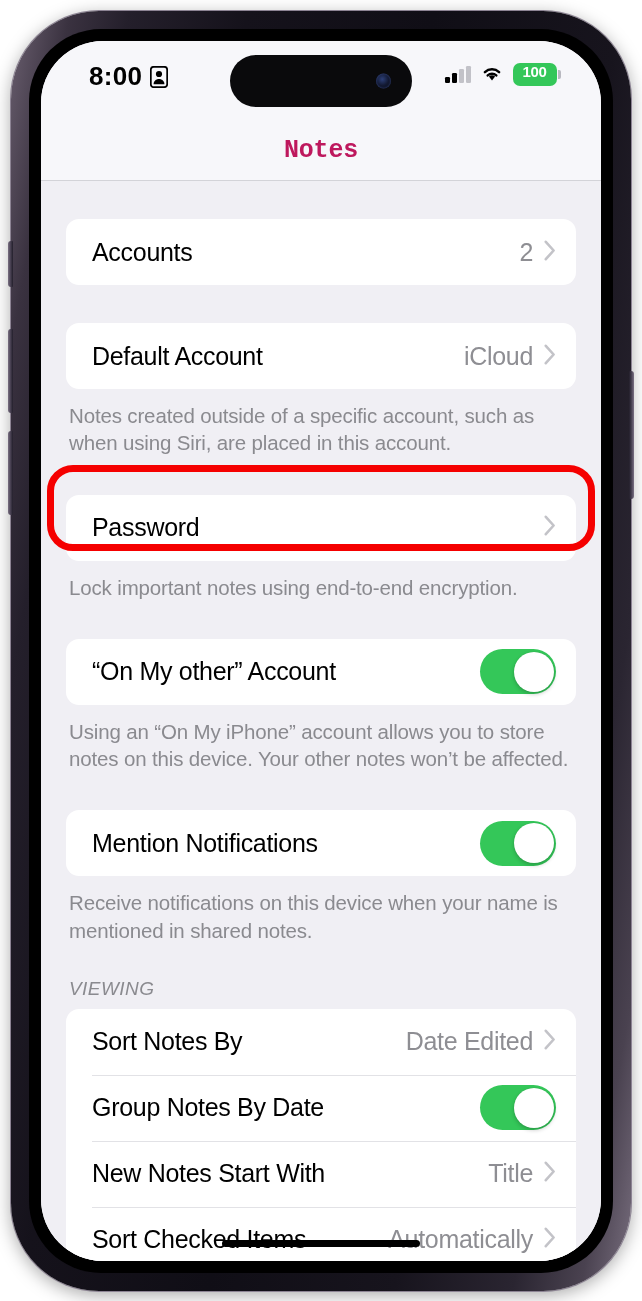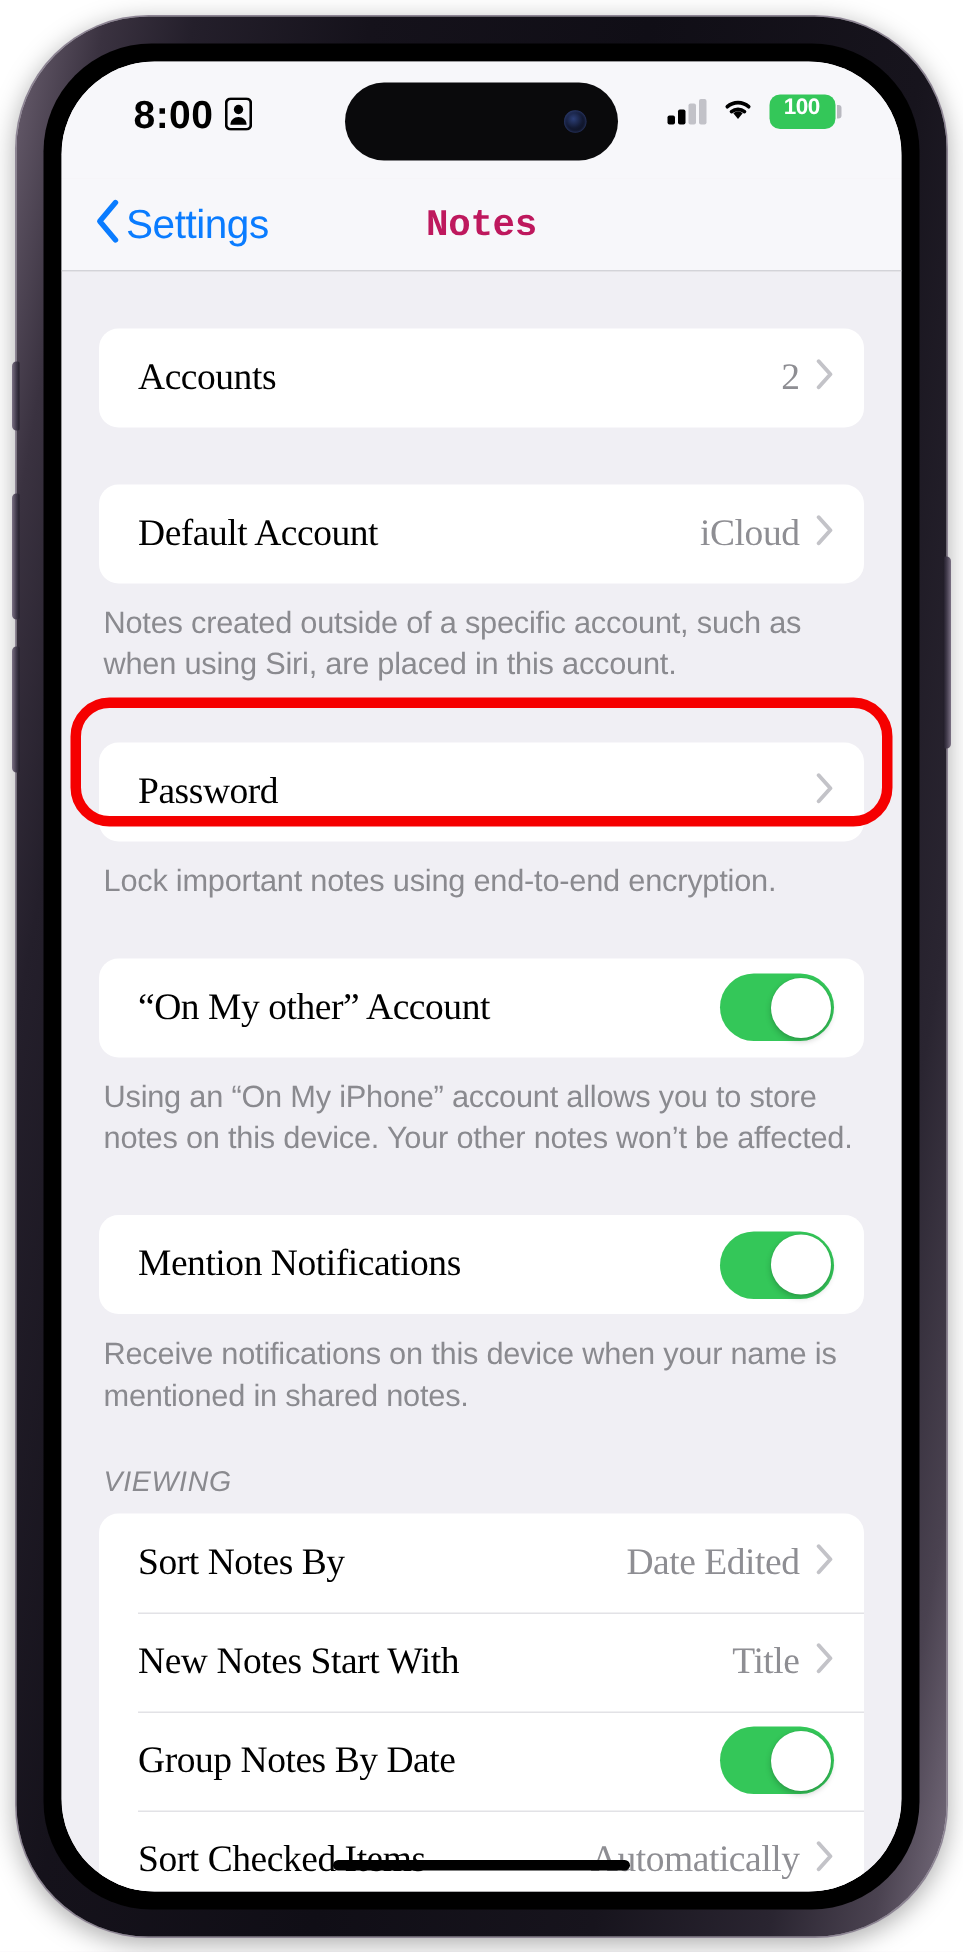--- a/index.html
+++ b/index.html
@@ -98,21 +98,21 @@
   #content {
     position:absolute; left:0; top:140px; width:100%; bottom:0;
     background:#f0eff4; overflow:hidden;
   }
 
   .group { margin:0 25px; background:#fff; border-radius:13px; overflow:hidden; }
   .gap-lg { height:38px; }
 
   .row {
     position:relative; display:flex; align-items:center;
-    min-height:66px; padding:0 20px 0 26px; cursor:pointer;font-family:Liberation Serif, serif;
+    min-height:66px; padding:0 20px 0 26px; cursor:pointer;
   }
   .row + .row::before {
     content:""; position:absolute; left:26px; right:0; top:0; height:1px;
     background:#e2e2e6;
   }
   .row-label { font-size:25px; color:#000; letter-spacing:-.3px; flex:1; }
   .row-right { display:flex; align-items:center; gap:11px; }
   .row-value { font-size:25px; color:#8e8e93; letter-spacing:-.3px; }
   .chev-icon { display:block; flex:none; }
 
@@ -196,28 +196,20 @@
         <span style="display:flex;align-items:center;">
           <span id="battery-pill">
             <span id="battery-level-text">100</span>
           </span>
           <span id="battery-nub"></span>
         </span>
       </div>
     </div>
 
     <div id="nav-bar">
-      <div id="back-button">
-        <span id="back-chevron-icon">
-          <svg width="17" height="30" viewBox="0 0 17 30">
-            <path d="M14 2.5L3.5 15 14 27.5" fill="none" stroke="#0a7cff" stroke-width="3.6" stroke-linecap="round" stroke-linejoin="round"></path>
-          </svg>
-        </span>
-        <span id="back-label">Settings</span>
-      </div>
       <div id="nav-title">Notes</div>
     </div>
 
     <div id="content">
 
       <div class="gap-lg"></div>
 
       <div class="group">
         <div class="row">
           <span class="row-label">Accounts</span>
@@ -298,39 +290,39 @@
             <span class="row-value">Date Edited</span>
             <span class="chev-icon">
               <svg width="12" height="21" viewBox="0 0 12 21">
                   <path d="M1.8 1.8L9.6 10.5 1.8 19.2" fill="none" stroke="#c3c3c8" stroke-width="2.6" stroke-linecap="round" stroke-linejoin="round"></path>
                 </svg>
             </span>
           </span>
         </div>
 
         <div class="row">
-          <span class="row-label">New Notes Start With</span>
-          <span class="row-right">
-            <span class="row-value">Title</span>
-            <span class="chev-icon">
-              <svg width="12" height="21" viewBox="0 0 12 21">
-                  <path d="M1.8 1.8L9.6 10.5 1.8 19.2" fill="none" stroke="#c3c3c8" stroke-width="2.6" stroke-linecap="round" stroke-linejoin="round"></path>
-                </svg>
-            </span>
-          </span>
-        </div>
-
-        <div class="row">
           <span class="row-label">Group Notes By Date</span>
           <span class="toggle">
             <span class="knob"></span>
           </span>
         </div>
 
         <div class="row">
+          <span class="row-label">New Notes Start With</span>
+          <span class="row-right">
+            <span class="row-value">Title</span>
+            <span class="chev-icon">
+              <svg width="12" height="21" viewBox="0 0 12 21">
+                  <path d="M1.8 1.8L9.6 10.5 1.8 19.2" fill="none" stroke="#c3c3c8" stroke-width="2.6" stroke-linecap="round" stroke-linejoin="round"></path>
+                </svg>
+            </span>
+          </span>
+        </div>
+
+        <div class="row">
           <span class="row-label">Sort Checked Items</span>
           <span class="row-right">
             <span class="row-value">Automatically</span>
             <span class="chev-icon">
               <svg width="12" height="21" viewBox="0 0 12 21">
                   <path d="M1.8 1.8L9.6 10.5 1.8 19.2" fill="none" stroke="#c3c3c8" stroke-width="2.6" stroke-linecap="round" stroke-linejoin="round"></path>
                 </svg>
             </span>
           </span>
         </div>

